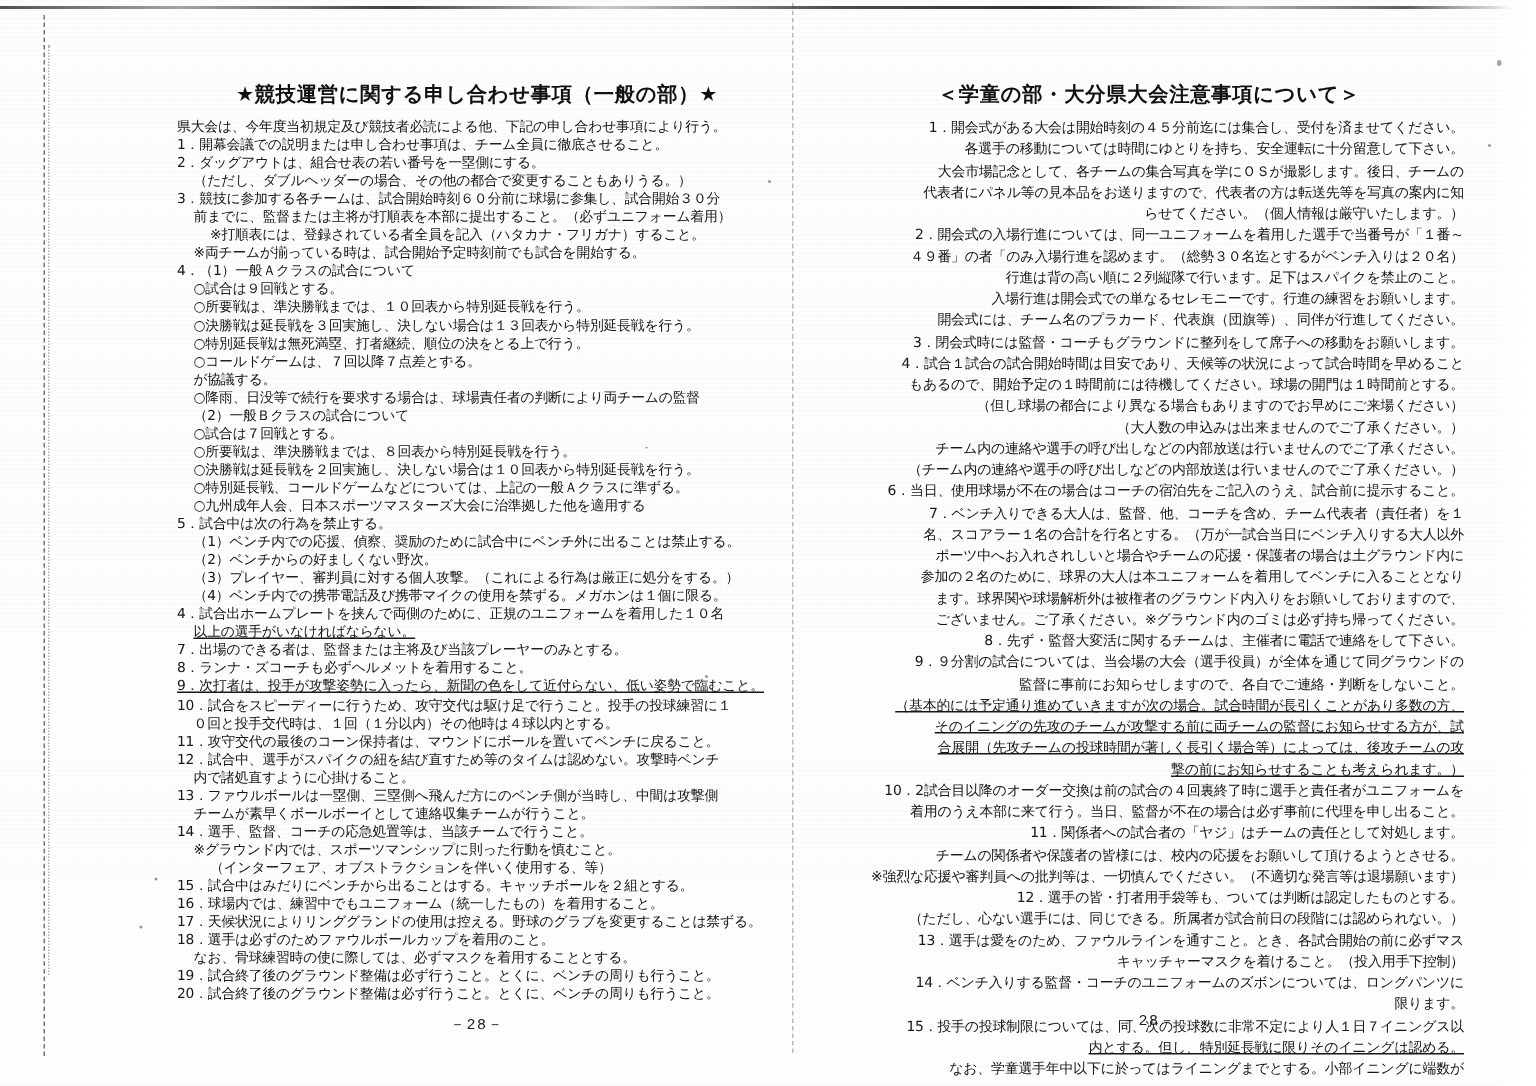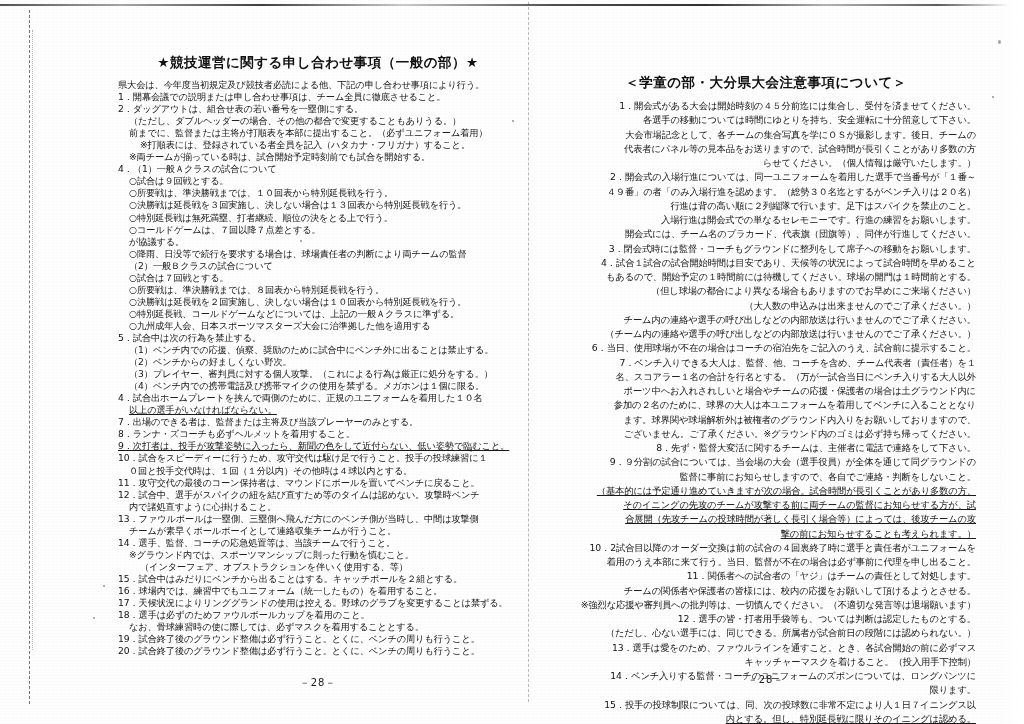--- a/index.html
+++ b/index.html
@@ -52,21 +52,21 @@
 
   .doc-title{
     text-align:center;
     font-size:13.5px;
     font-weight:bold;
     letter-spacing:.5px;
     color:#1d1d1d;
     white-space:nowrap;
   }
   .col-left .doc-title{margin-top:54px;}
-  .col-right .doc-title{margin-top:74px;}
+  .col-right .doc-title{margin-top:54px;}
 
   .body-block{
     margin-top:7px;
     color:#222;
   }
   .ln{
     font-size:9.2px;
     line-height:12.05px;
     letter-spacing:-0.1px;
     white-space:nowrap;
@@ -82,20 +82,21 @@
   .i1{padding-left:11px;}
   .i2{padding-left:22px;}
   .u{ text-decoration:underline; text-underline-offset:1px; }
 
   .page-no{
     position:absolute;
     font-size:10px;
     color:#2a2a2a;
     letter-spacing:1px;
     white-space:nowrap;
+    font-family:Liberation Mono, monospace;
   }
   .page-no-left{left:118px;width:400px;text-align:center;top:676px;}
   .page-no-right{left:556px;width:420px;text-align:center;top:673px;}
 
   
   .grain{
     position:absolute;inset:0;
     pointer-events:none;
     background-image:
       repeating-linear-gradient(0deg, rgba(0,0,0,.018) 0px, rgba(0,0,0,0) 1px, rgba(0,0,0,0) 3px),
@@ -126,20 +127,21 @@
     <div class="speck" style="left:992px;top:96px;width:2px;height:2px;"></div>
     <div class="speck" style="left:998px;top:40px;width:3px;height:4px;"></div>
 
     <div class="col col-left">
       <div class="doc-title">★競技運営に関する申し合わせ事項（一般の部）★</div>
       <div class="body-block" id="left-body">
           <div class="ln i0">県大会は、今年度当初規定及び競技者必読による他、下記の申し合わせ事項により行う。</div>
           <div class="ln i0">1．開幕会議での説明または申し合わせ事項は、チーム全員に徹底させること。</div>
           <div class="ln i0">2．ダッグアウトは、組合せ表の若い番号を一塁側にする。</div>
           <div class="ln i1">（ただし、ダブルヘッダーの場合、その他の都合で変更することもありうる。）</div>
+          <div class="ln i0">3．競技に参加する各チームは、試合開始時刻６０分前に球場に参集し、試合開始３０分</div>
           <div class="ln i1">前までに、監督または主将が打順表を本部に提出すること。（必ずユニフォーム着用）</div>
           <div class="ln i2">※打順表には、登録されている者全員を記入（ハタカナ・フリガナ）すること。</div>
           <div class="ln i1">※両チームが揃っている時は、試合開始予定時刻前でも試合を開始する。</div>
           <div class="ln i0">4．（1）一般Ａクラスの試合について</div>
           <div class="ln i1">○試合は９回戦とする。</div>
           <div class="ln i1">○所要戦は、準決勝戦までは、１０回表から特別延長戦を行う。</div>
           <div class="ln i1">○決勝戦は延長戦を３回実施し、決しない場合は１３回表から特別延長戦を行う。</div>
           <div class="ln i1">○特別延長戦は無死満塁、打者継続、順位の決をとる上で行う。</div>
           <div class="ln i1">○コールドゲームは、７回以降７点差とする。</div>
           <div class="ln i1">が協議する。</div>
@@ -179,21 +181,21 @@
           <div class="ln i0">20．試合終了後のグラウンド整備は必ず行うこと。とくに、ベンチの周りも行うこと。</div>
         </div>
     </div>
 
     <div class="col col-right">
       <div class="doc-title">＜学童の部・大分県大会注意事項について＞</div>
       <div class="body-block" id="right-body">
           <div class="ln i0">1．開会式がある大会は開始時刻の４５分前迄には集合し、受付を済ませてください。</div>
           <div class="ln i1">各選手の移動については時間にゆとりを持ち、安全運転に十分留意して下さい。</div>
           <div class="ln i1">大会市場記念として、各チームの集合写真を学にＯＳが撮影します。後日、チームの</div>
-          <div class="ln i1">代表者にパネル等の見本品をお送りますので、試合時間が長引くことがあり多数の方</div>
+          <div class="ln i1">代表者にパネル等の見本品をお送りますので、代表者の方は転送先等を写真の案内に知</div>
           <div class="ln i1">らせてください。（個人情報は厳守いたします。）</div>
           <div class="ln i0">2．開会式の入場行進については、同一ユニフォームを着用した選手で当番号が「１番～</div>
           <div class="ln i1">４９番」の者「のみ入場行進を認めます。（総勢３０名迄とするがベンチ入りは２０名）</div>
           <div class="ln i1">行進は背の高い順に２列縦隊で行います。足下はスパイクを禁止のこと。</div>
           <div class="ln i1">入場行進は開会式での単なるセレモニーです。行進の練習をお願いします。</div>
           <div class="ln i1">開会式には、チーム名のプラカード、代表旗（団旗等）、同伴が行進してください。</div>
           <div class="ln i0">3．閉会式時には監督・コーチもグラウンドに整列をして席子への移動をお願いします。</div>
           <div class="ln i0">4．試合１試合の試合開始時間は目安であり、天候等の状況によって試合時間を早めること</div>
           <div class="ln i1">もあるので、開始予定の１時間前には待機してください。球場の開門は１時間前とする。</div>
           <div class="ln i1">（但し球場の都合により異なる場合もありますのでお早めにご来場ください）</div>

